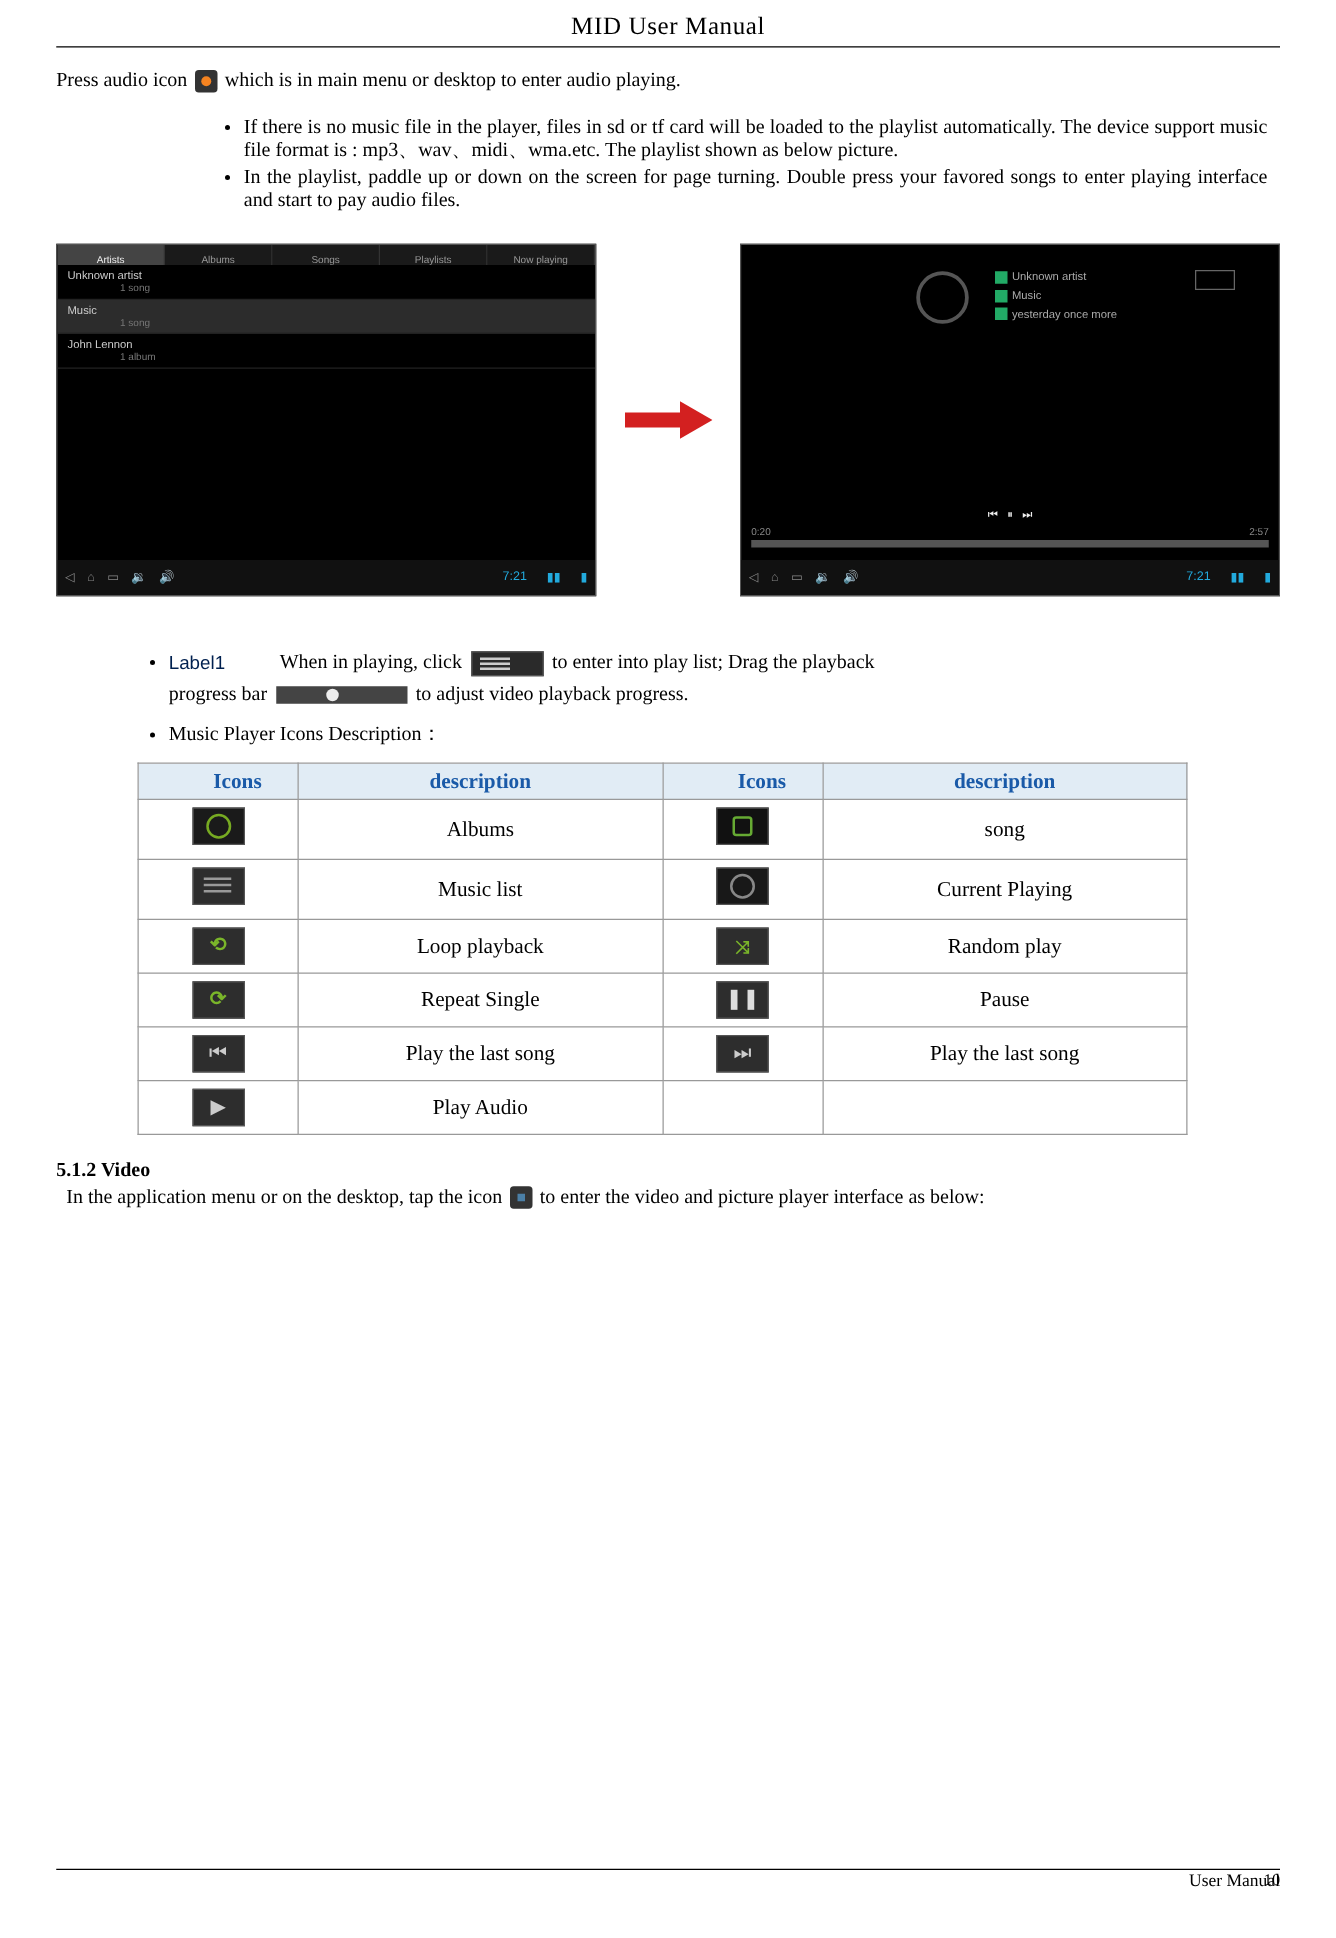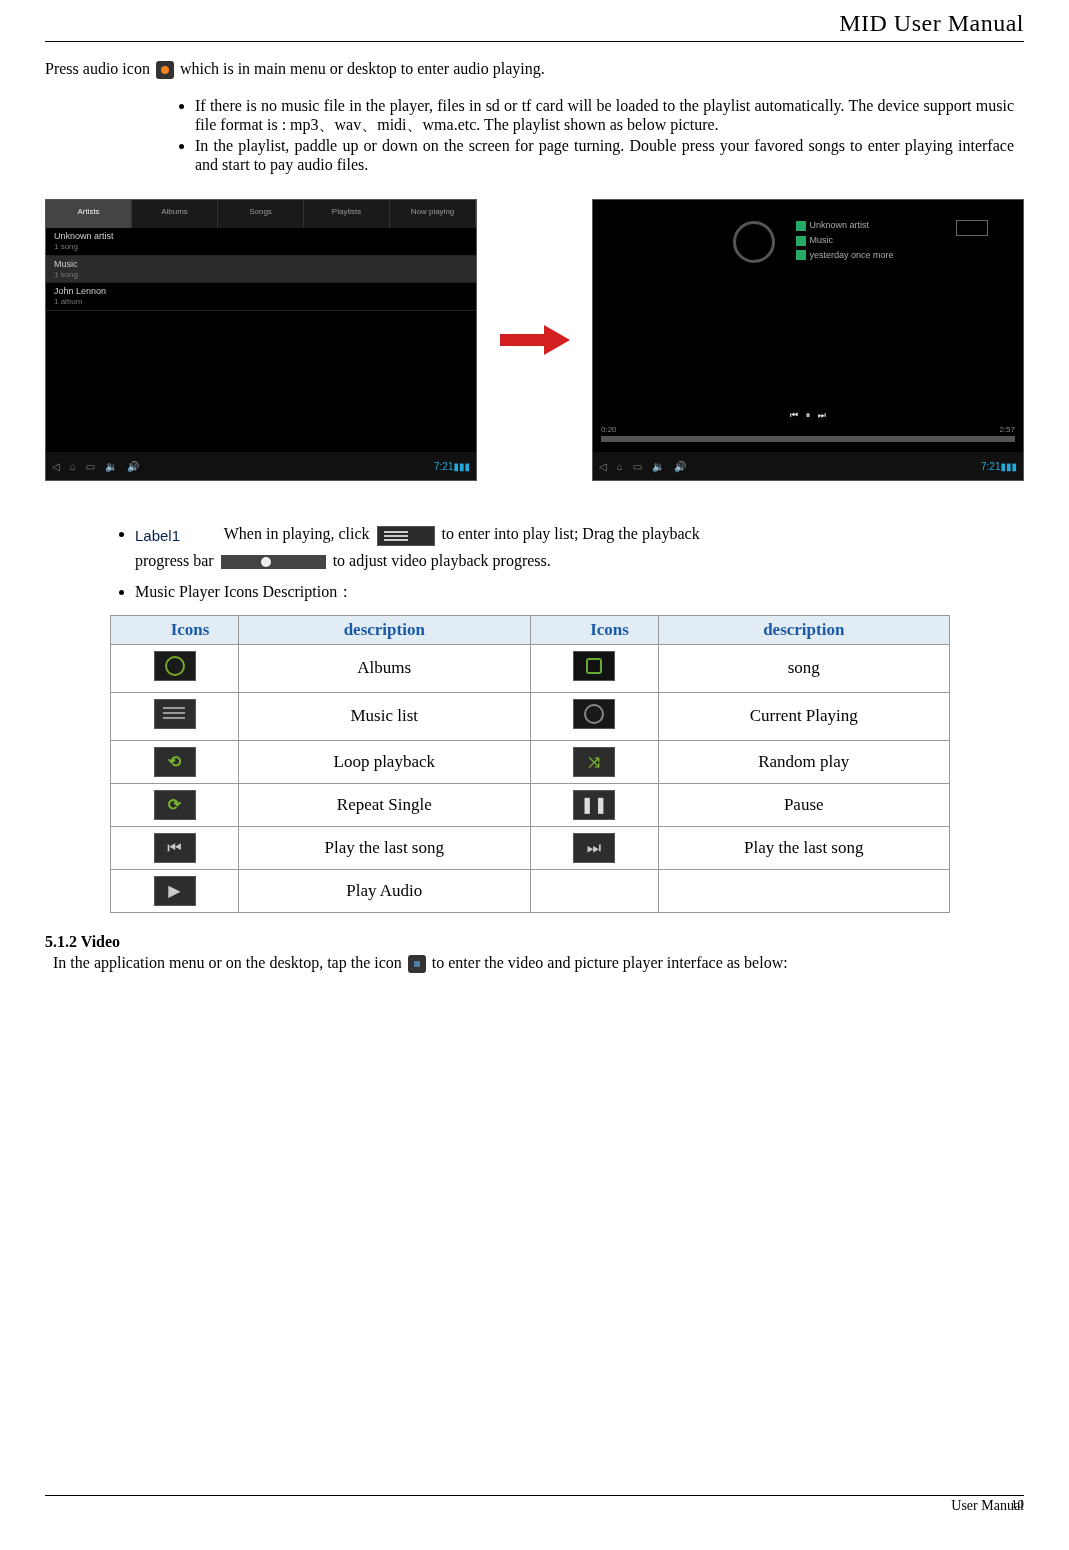--- a/index.html
+++ b/index.html
@@ -10,22 +10,22 @@
     color: #000;
     font-size: 16px;
     width: 1069px;
   }
   .page {
     padding: 10px 45px 20px 45px;
     position: relative;
     min-height: 1500px;
   }
   .header-title {
-    text-align: right;
-    font-size: 24px;
+    text-align: center;
+    font-size: 20px;
     margin-bottom: 4px;
     letter-spacing: 0.5px;
   }
   .hr {
     border: none;
     border-top: 1.5px solid #000;
     margin: 0 0 12px 0;
   }
   .body-text {
     line-height: 1.35;
@@ -76,49 +76,49 @@
     height: 280px;
     background: #000;
     border: 1px solid #555;
     position: relative;
     flex-shrink: 0;
     overflow:hidden;
     font-family: Arial, sans-serif;
   }
   .shot .tabs {
     display: flex;
-    height: 28px;
+    height: 16px;
     background:#222;
   }
   .shot .tab {
     flex:1;
     text-align:center;
     color:#999;
     font-size:8px;
     line-height:24px;
     border-right:1px solid #333;
     background:#1a1a1a;
   }
   .shot .tab.active { background:#444; color:#eee; }
   .shot .row {
     color:#ccc;
     font-size:9px;
     padding:3px 8px;
     border-bottom:1px solid #222;
     line-height:1.2;
   }
-  .shot .row .sub{color:#777;font-size:8px;display:block;}
+  .shot .row .sub{color:#777;font-size:8px;display:block;margin-left:42px;}
   .shot .navbar{
     position:absolute;bottom:0;left:0;right:0;
     height:28px;background:#111;
     display:flex;align-items:center;
     padding:0 6px;gap:10px;
     color:#888;font-size:10px;
   }
-  .shot .navbar .right{margin-left:auto;display:flex;gap:0;color:#2ad;}
+  .shot .navbar .right{margin-left:auto;display:flex;gap:16px;color:#2ad;}
   .shot2-top{
     margin:20px 0 0 140px;
     color:#aaa;font-size:9px;
   }
   .shot2-top .circle{
     display:inline-block;width:36px;height:36px;border:3px solid #555;border-radius:50%;
     vertical-align:middle;margin-right:18px;
   }
   .shot2-top .entries{display:inline-block;vertical-align:middle;}
   .shot2-top .entries div{margin-bottom:4px;}

